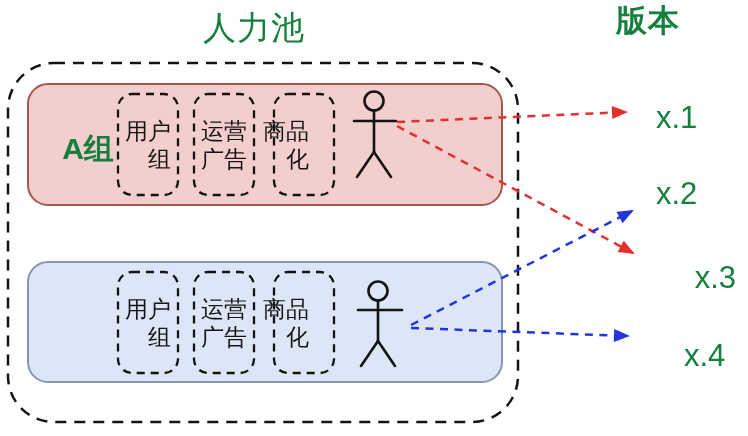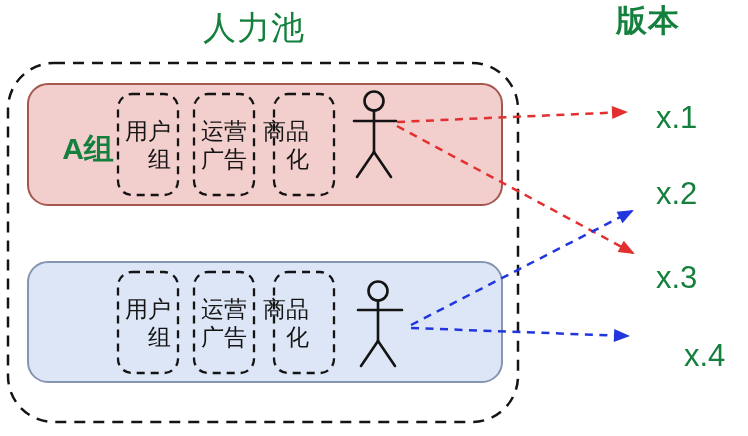--- a/index.html
+++ b/index.html
@@ -40,21 +40,21 @@
   .rowB { top: 272px; }
   .c0 { left: 118px; }
   .c1 { left: 194px; }
   .c2 { left: 256px; }
   .version-label {
     left: 656px; width: 80px;
     font-size: 31px; line-height: 36px; font-weight: 500;
   }
   .v0 { top: 100px; }
   .v1 { top: 176px; }
-  .v2 { top: 260px; }
+  .v2 { top: 260px; text-align: right; }
   .v3 { top: 338px; margin-left: 28px; }
 </style>
 </head>
 <body>
 
 <div class="stage">
 
   <svg class="layer-svg" viewBox="0 0 748 436">
     <defs>
       <marker id="arrow-red" markerUnits="userSpaceOnUse" markerWidth="20" markerHeight="16" refX="15" refY="8" orient="auto">

